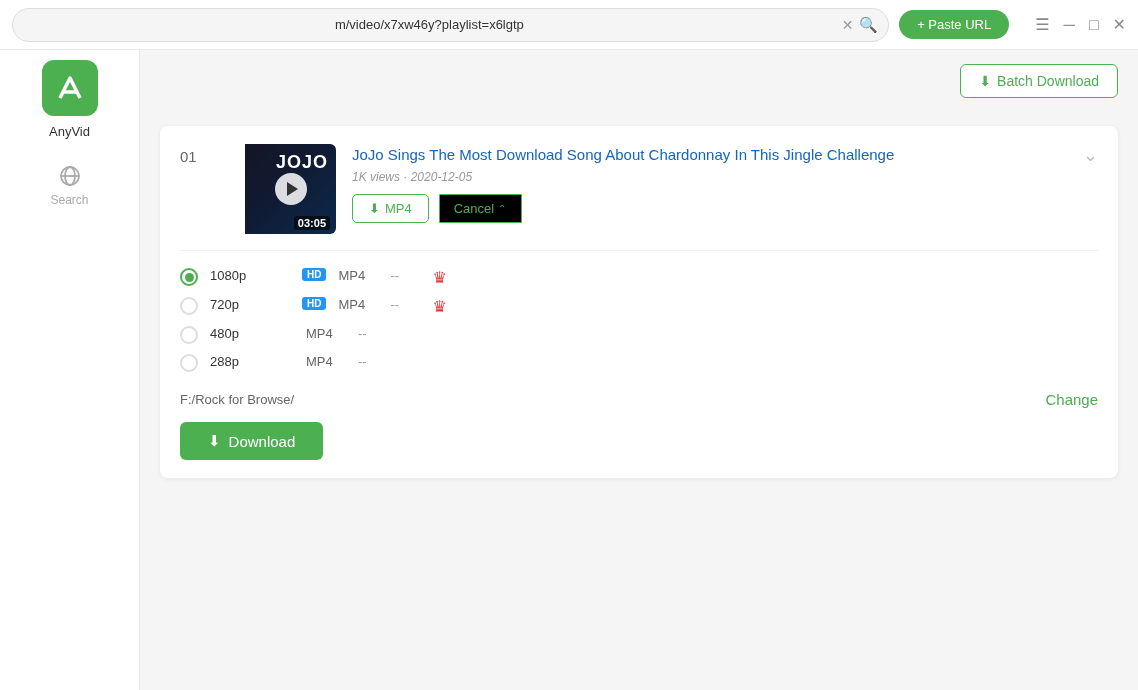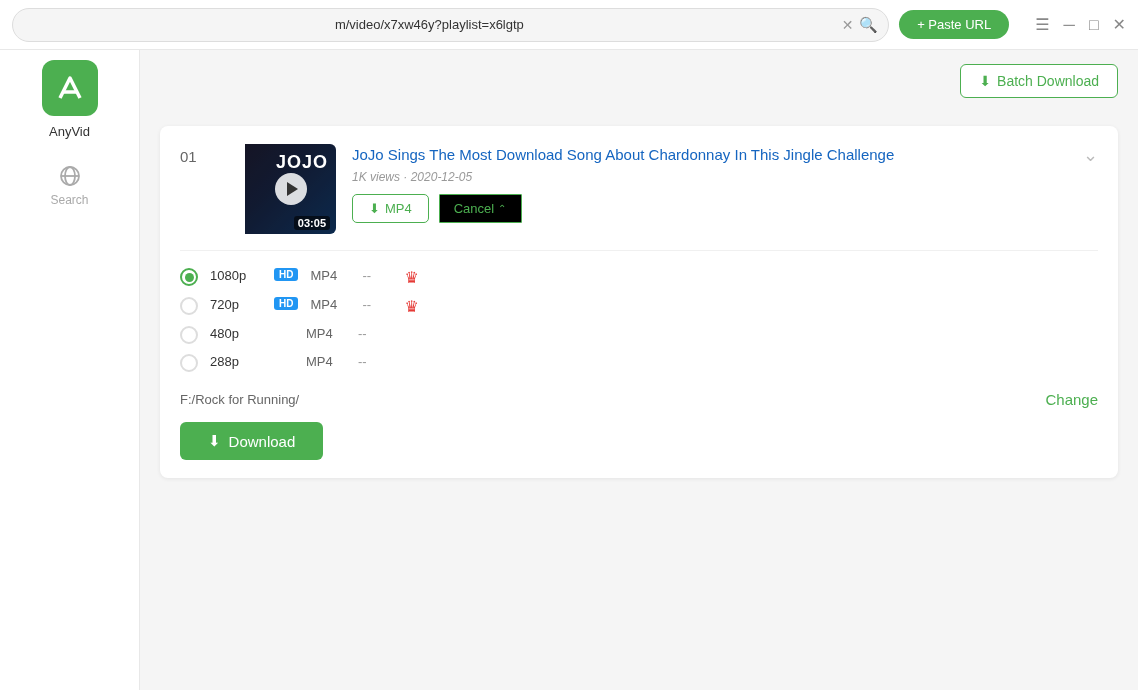--- a/index.html
+++ b/index.html
@@ -317,20 +317,21 @@
       color: #333;
       min-width: 52px;
     }
     .hd-badge {
       background: #2196f3;
       color: #fff;
       font-size: 10px;
       font-weight: 700;
       padding: 1px 5px;
       border-radius: 3px;
+      margin-left: 28px;
     }
     .quality-format {
       font-size: 13px;
       color: #666;
       min-width: 40px;
     }
     .quality-size {
       font-size: 13px;
       color: #999;
       min-width: 30px;
@@ -489,21 +490,21 @@
         </div>
 
         <div class="quality-row">
           <div class="radio-wrap"></div>
           <span class="quality-label">288p</span>
           <span class="quality-format" style="margin-left:32px;">MP4</span>
           <span class="quality-size">--</span>
         </div>
 
         <div class="download-path-row">
-          <span class="download-path">F:/Rock for Running/</span>
+          <span class="download-path">F:/Rock for Browse/</span>
           <button class="change-btn">Change</button>
         </div>
 
         <button class="download-btn">
           <span>⬇</span>
           <span>Download</span>
         </button>
 
       </div>
     </div>

